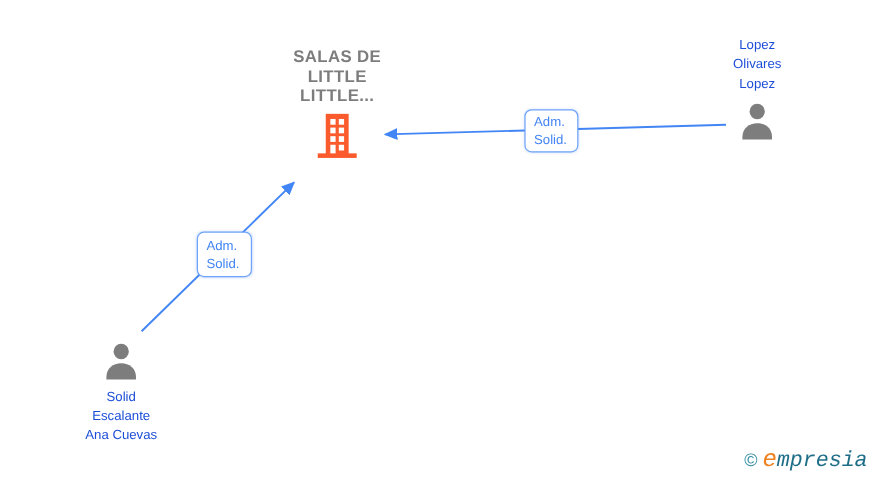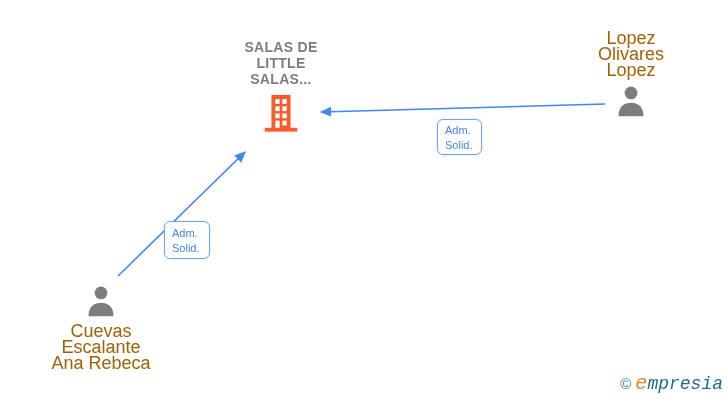--- a/index.html
+++ b/index.html
@@ -21,22 +21,22 @@
     width: 728px; height: 400px;
     pointer-events: none;
   }
   .node {
     position: absolute;
     display: flex;
     flex-direction: column;
     align-items: center;
   }
   .node-label {
-    color: #a16207;
-    font-size: 18px;
+    color: #1d4ed8;
+    font-size: 11px;
     line-height: 16px;
     text-align: center;
     white-space: nowrap;
   }
   .node-label.company {
     font-weight: bold;
     font-size: 14px;
     color: #7d7d7d;
     letter-spacing: 0.3px;
   }
@@ -49,21 +49,20 @@
     position: absolute;
     background: #ffffff;
     border: 1.5px solid #6fa4f8;
     border-radius: 6px;
     color: #4285f4;
     font-size: 11px;
     line-height: 15px;
     padding: 3px 0 2px 7px;
     box-sizing: border-box;
     box-shadow: 0 0 2px rgba(66,133,244,0.25);
-    margin-top: 28px;
   }
   .edge-label .lbl-line { display: block; }
   #footer-logo {
     position: absolute;
     right: 5px;
     bottom: 5px;
     display: flex;
     align-items: baseline;
     gap: 4px;
     cursor: pointer;
@@ -95,21 +94,21 @@
       </marker>
     </defs>
     <line x1="605" y1="104" x2="321" y2="112" stroke="#4285f4" stroke-width="1.6" marker-end="url(#arrowhead)"></line>
     <line x1="118" y1="276" x2="245" y2="152" stroke="#4285f4" stroke-width="1.6" marker-end="url(#arrowhead)"></line>
   </svg>
 
   <div class="node" style="left:211px; top:39px; width:140px;">
     <div class="node-label company">
       <span class="lbl-line" style="display:block">SALAS DE</span>
       <span class="lbl-line" style="display:block">LITTLE</span>
-      <span class="lbl-line" style="display:block">SALAS...</span>
+      <span class="lbl-line" style="display:block">LITTLE...</span>
     </div>
     <span class="icon-wrap" style="margin-top:5px;">
       <svg width="42" height="42" viewBox="0 0 44 44" xmlns="http://www.w3.org/2000/svg">
         <rect x="5" y="37.5" width="34" height="4" fill="#fb5a2d"></rect>
         <rect x="12" y="3" width="20" height="35" fill="#fb5a2d"></rect>
         <rect x="16" y="7.5" width="4.6" height="5" fill="#ffffff"></rect>
         <rect x="23.4" y="7.5" width="4.6" height="5" fill="#ffffff"></rect>
         <rect x="16" y="15" width="4.6" height="5" fill="#ffffff"></rect>
         <rect x="23.4" y="15" width="4.6" height="5" fill="#ffffff"></rect>
         <rect x="16" y="22.5" width="4.6" height="5" fill="#ffffff"></rect>
@@ -135,23 +134,23 @@
   </div>
 
   <div class="node" style="left:41px; top:284px; width:120px;">
     <span class="icon-wrap">
       <svg width="34" height="34" viewBox="0 0 40 40" xmlns="http://www.w3.org/2000/svg">
         <circle cx="20" cy="10.5" r="7.5" fill="#7d7d7d"></circle>
         <path d="M5.5 38 v-2.5 c0 -8.5 6.5 -13.5 14.5 -13.5 s14.5 5 14.5 13.5 V38 z" fill="#7d7d7d"></path>
       </svg>
     </span>
     <div class="node-label" style="margin-top:5px;">
-      <span style="display:block">Cuevas</span>
+      <span style="display:block">Solid</span>
       <span style="display:block">Escalante</span>
-      <span style="display:block">Ana Rebeca</span>
+      <span style="display:block">Ana Cuevas</span>
     </div>
   </div>
 
   <div class="edge-label" style="left:437px; top:91px; width:45px; height:36px;">
     <span class="lbl-line">Adm.</span>
     <span class="lbl-line">Solid.</span>
   </div>
 
   <div class="edge-label" style="left:164px; top:193px; width:46px; height:38px; padding-top:4px;">
     <span class="lbl-line">Adm.</span>

